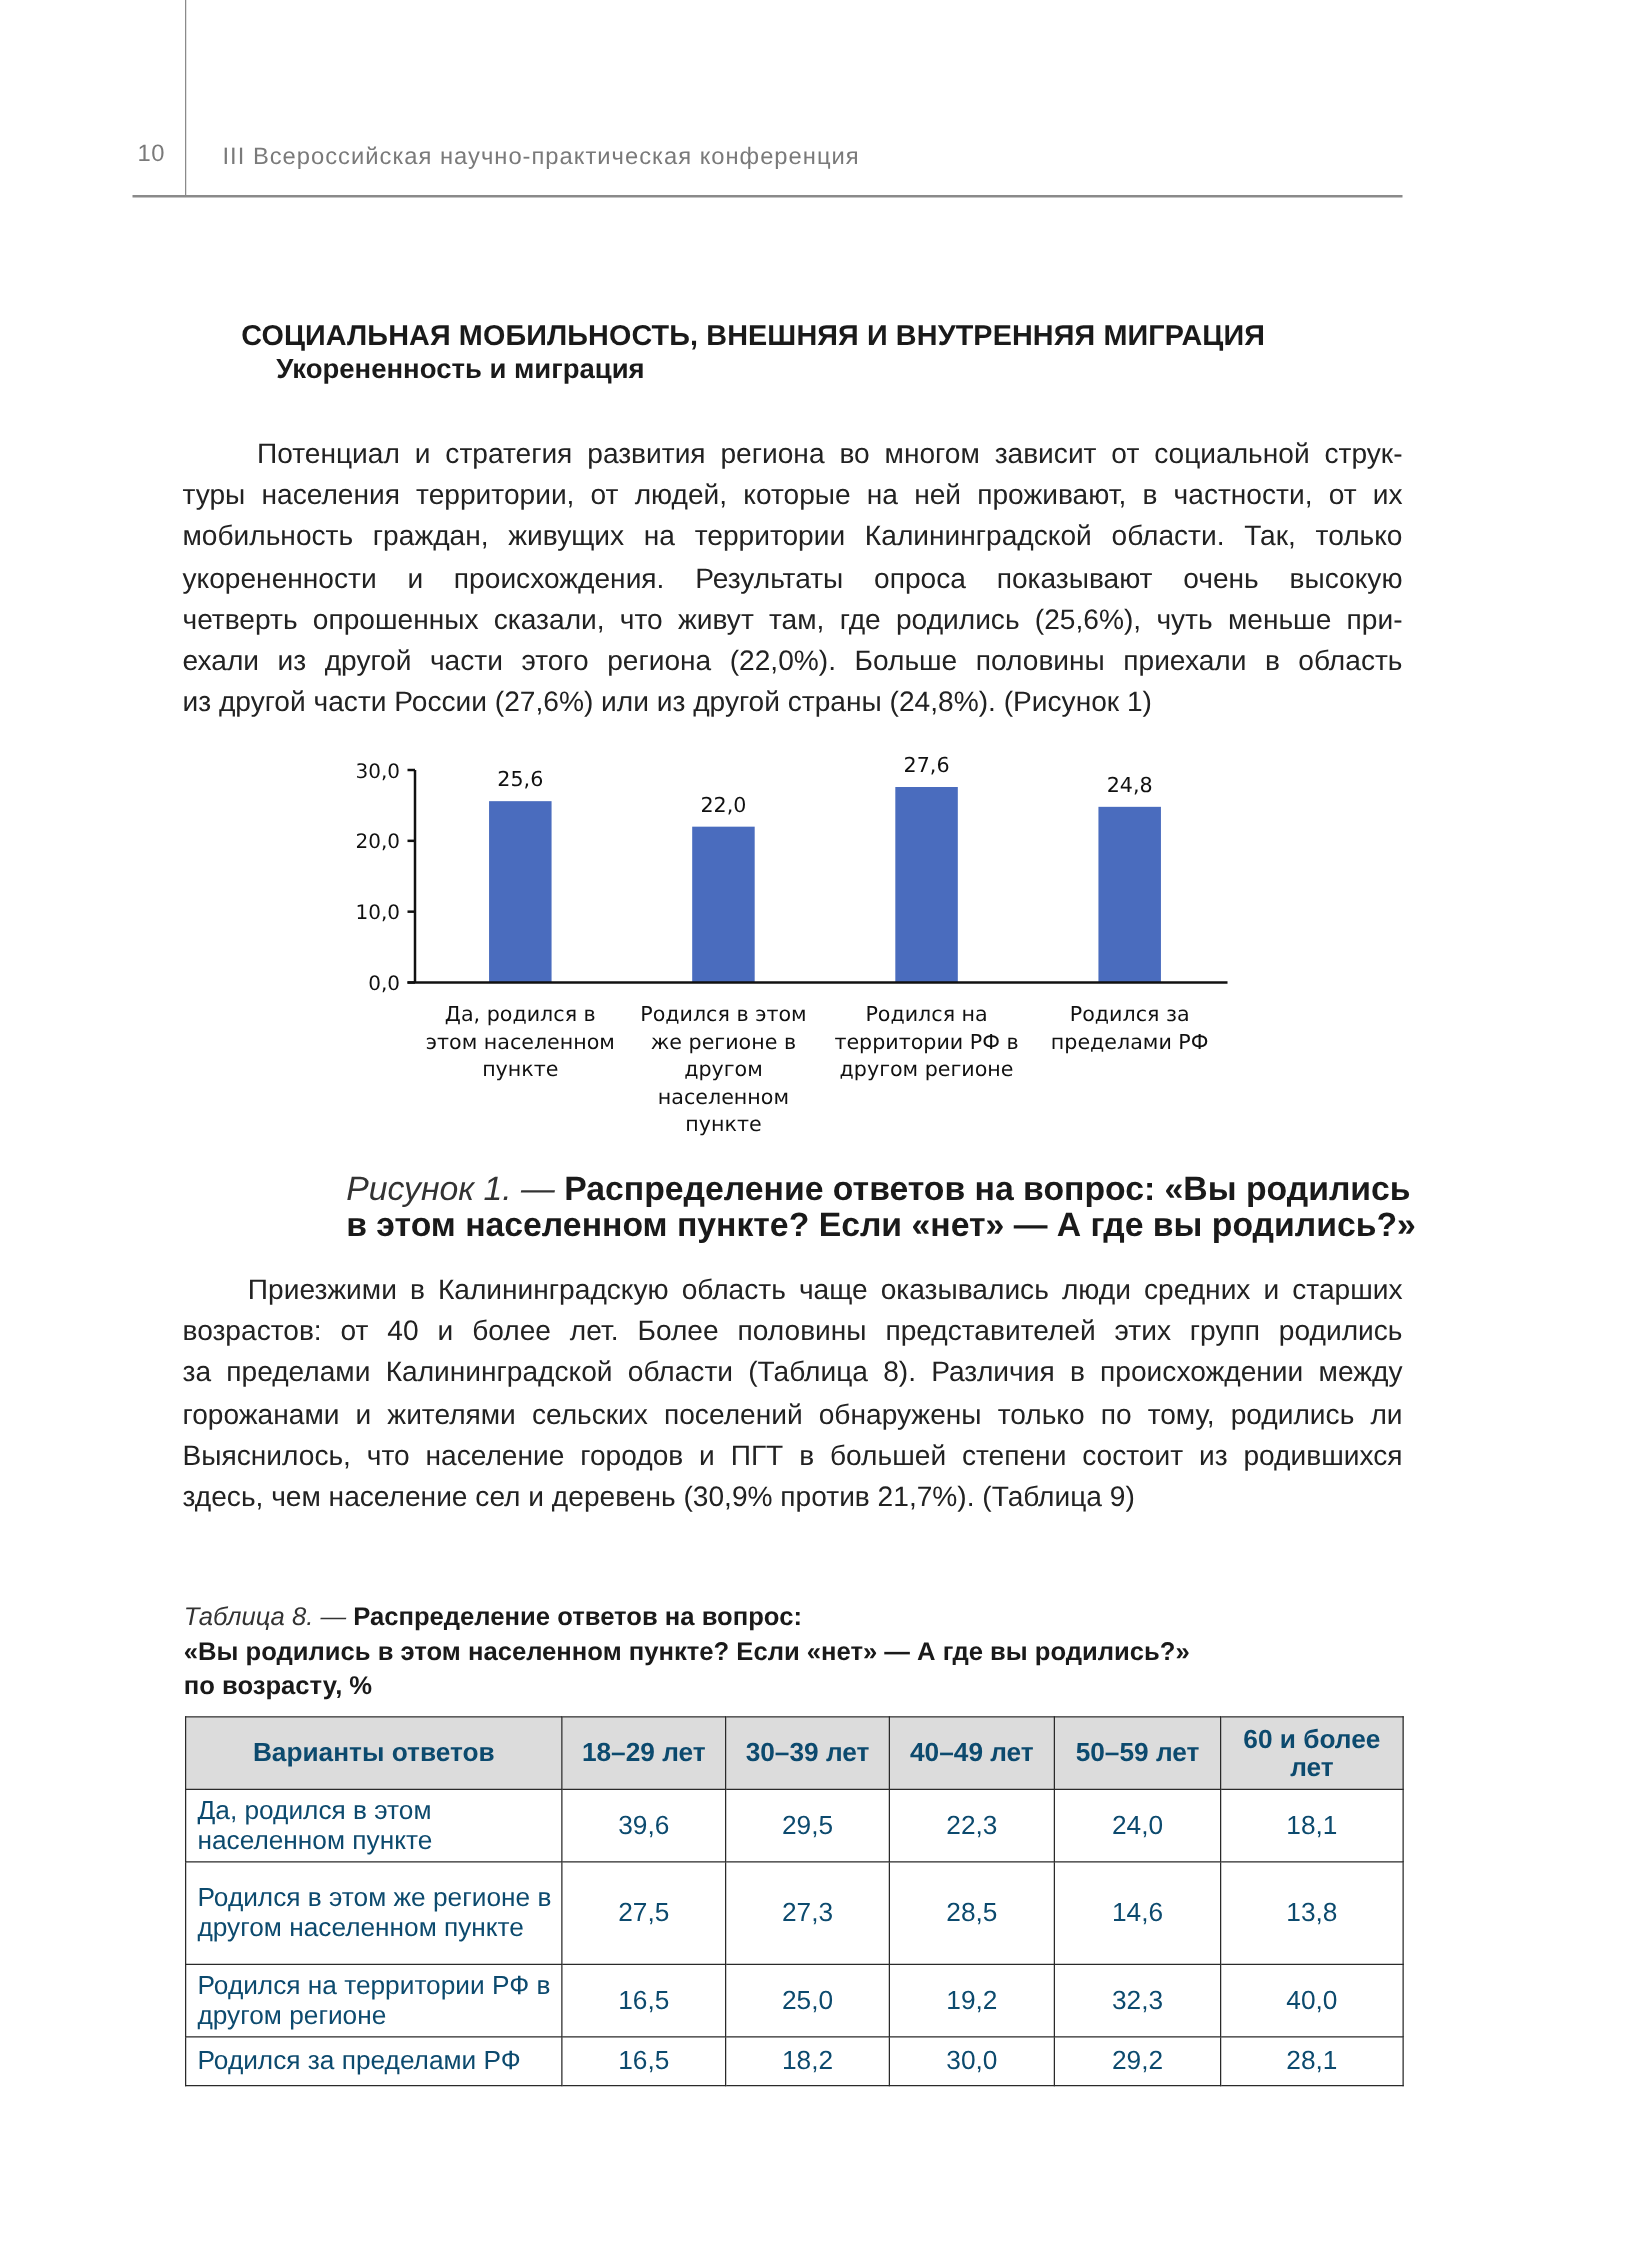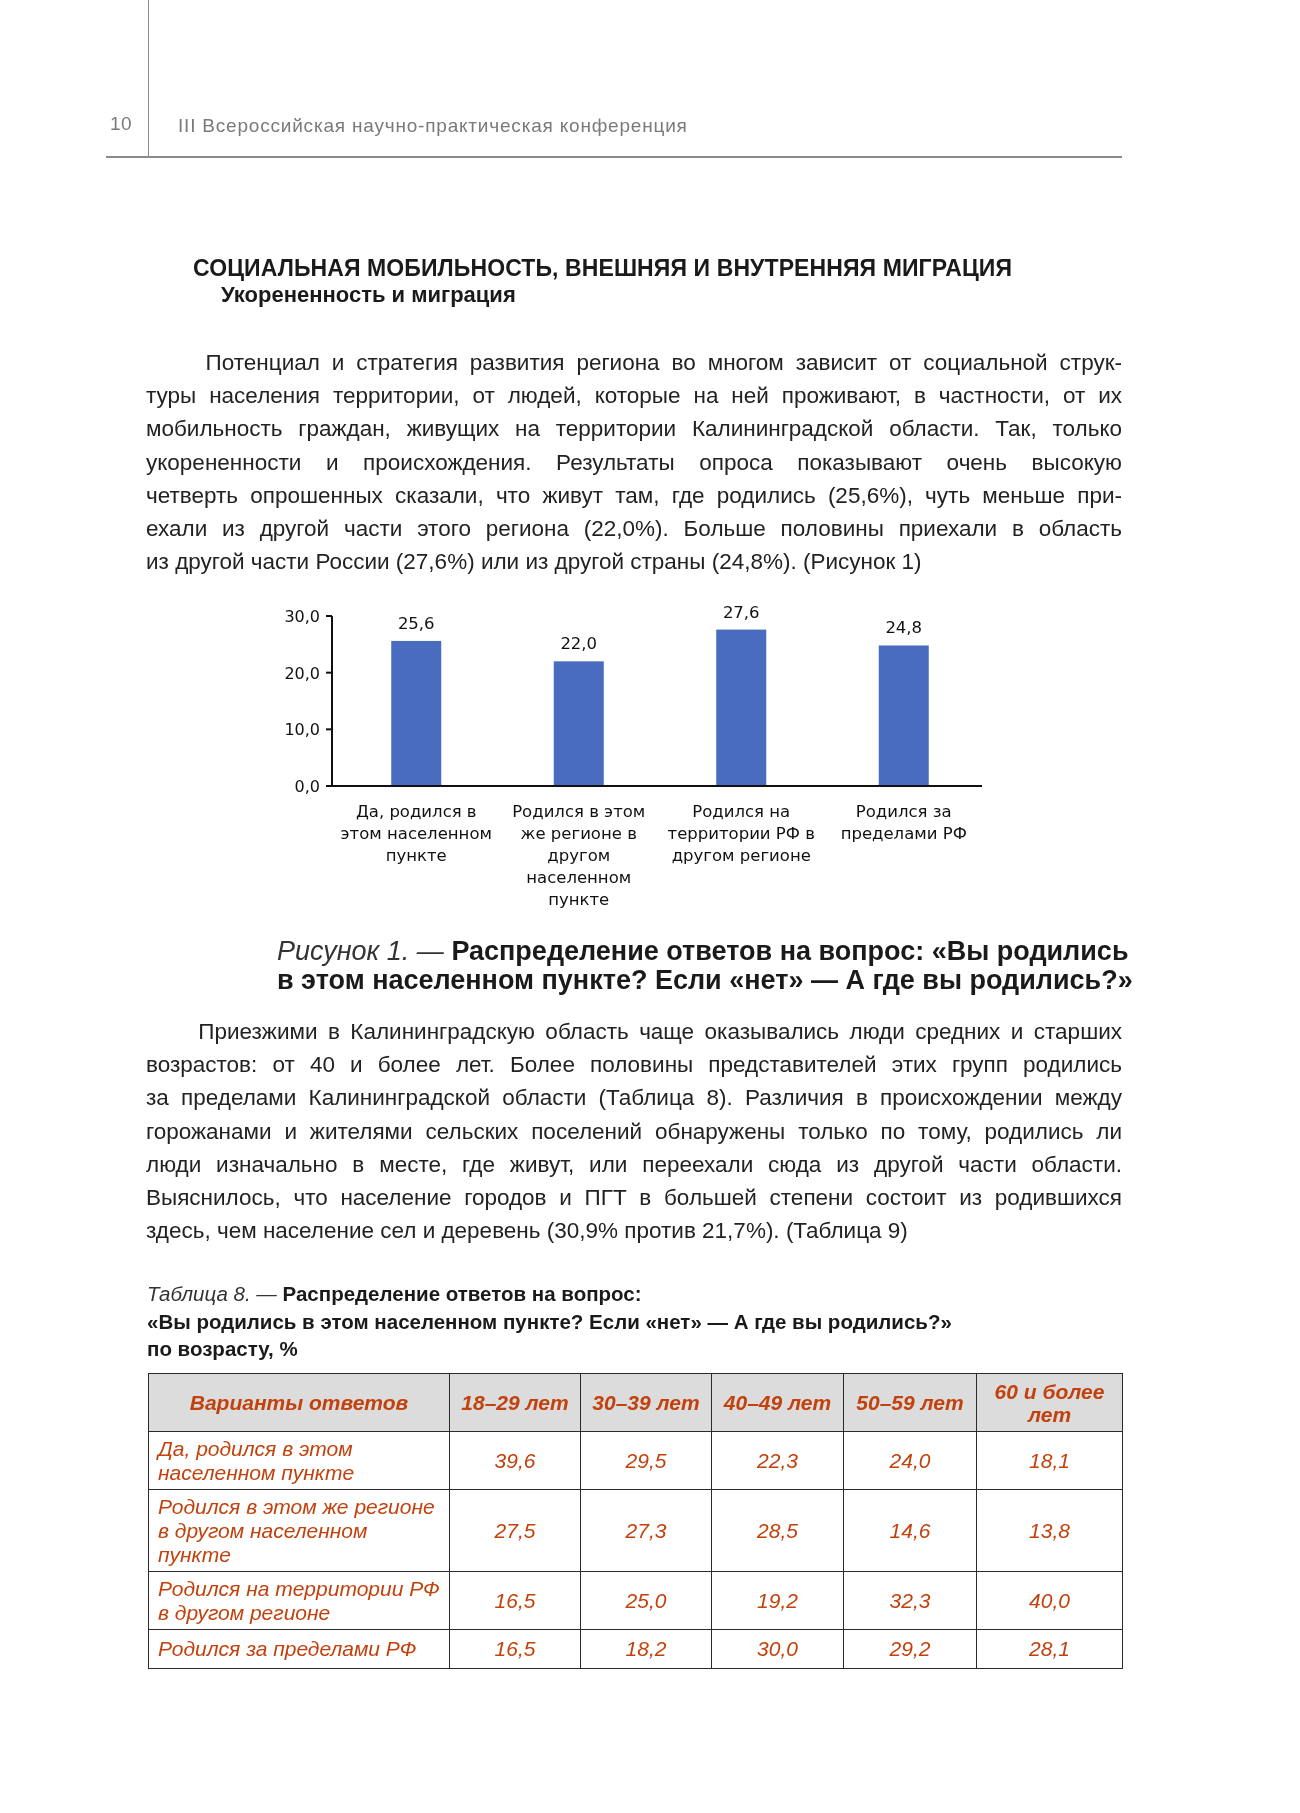--- a/index.html
+++ b/index.html
@@ -30,21 +30,21 @@
     
     #fig-caption { left: 277px; top: 937px; font-size: 27px; line-height: 29px; color: #1a1a1a; }
     #fig-caption .it { font-style: italic; font-weight: normal; color: #333; }
     #fig-caption .b { font-weight: bold; }
     
     #table-caption { left: 147px; top: 1280px; font-size: 20.5px; line-height: 27.5px; color: #1a1a1a; }
     #table-caption .it { font-style: italic; color: #333; }
     #table-caption .b { font-weight: bold; }
     
     #data-table { left: 148px; top: 1373px; width: 974px; border-collapse: collapse; table-layout: fixed; }
-    #data-table th, #data-table td { border: 1.5px solid #2a2a2a; font-size: 21px; color: #c2410c; padding: 0 6px; font-style: italic; }
+    #data-table th, #data-table td { border: 1.5px solid #2a2a2a; font-size: 21px; color: #0c4a6e; padding: 0 6px; }
     #data-table th { background: #dcdcdc; font-weight: bold; height: 57px; line-height: 23px; text-align: center; }
     #data-table td { text-align: center; line-height: 24px; }
     #data-table td.rowlabel { text-align: left; padding-left: 9px; }
     #data-table tr.r1 td { height: 57px; }
     #data-table tr.r2 td { height: 81px; }
     #data-table tr.r3 td { height: 57px; }
     #data-table tr.r4 td { height: 38px; }
   </style>
 </head>
 <body>
@@ -105,21 +105,20 @@
 <div id="fig-caption" class="abs">
   <div><span class="it">Рисунок 1. — </span><span class="b">Распределение ответов на вопрос: «Вы родились</span></div>
   <div class="b">в этом населенном пункте? Если «нет» — А где вы родились?»</div>
 </div>
 
 <div id="para2" class="para">
   <span class="line">&nbsp;&nbsp;&nbsp;&nbsp;&nbsp;Приезжими в Калининградскую область чаще оказывались люди средних и старших</span>
   <span class="line">возрастов: от 40 и более лет. Более половины представителей этих групп родились</span>
   <span class="line">за пределами Калининградской области (Таблица 8). Различия в происхождении между</span>
   <span class="line">горожанами и жителями сельских поселений обнаружены только по тому, родились ли</span>
-  <span class="line">люди изначально в месте, где живут, или переехали сюда из другой части области.</span>
   <span class="line">Выяснилось, что население городов и ПГТ в большей степени состоит из родившихся</span>
   <span class="line last">здесь, чем население сел и деревень (30,9% против 21,7%). (Таблица 9)</span>
 </div>
 
 <div id="table-caption" class="abs">
   <div><span class="it">Таблица 8. — </span><span class="b">Распределение ответов на вопрос:</span></div>
   <div class="b">«Вы родились в этом населенном пункте? Если «нет» — А где вы родились?»</div>
   <div class="b">по возрасту, %</div>
 </div>
 

